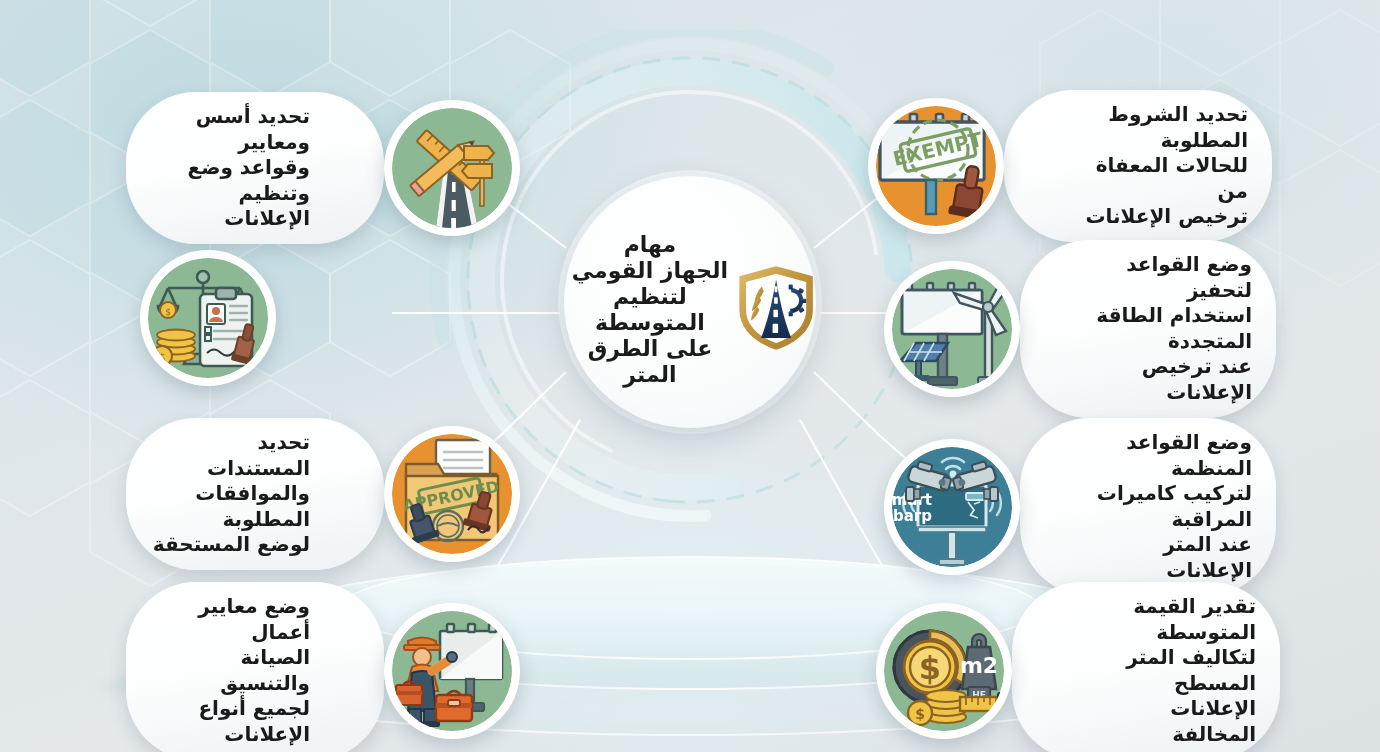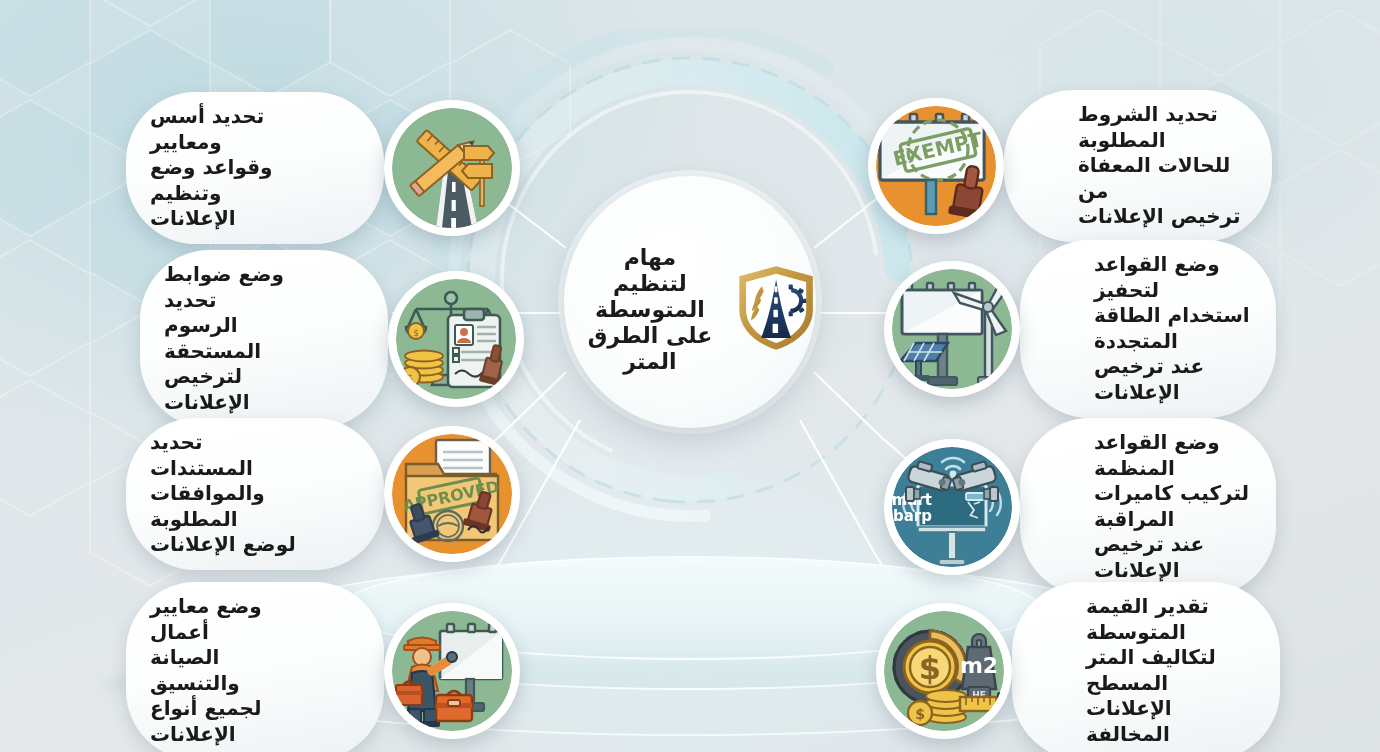--- a/index.html
+++ b/index.html
@@ -78,21 +78,21 @@
     box-shadow: 0 7px 18px rgba(70,95,110,.20);
     display: flex; align-items: center;
     padding: 12px 26px;
     min-height: 106px;
   }
   .item.left  .pill { padding-right: 74px; padding-left: 24px; }
   .item.right .pill { padding-left: 74px;  padding-right: 24px; }
 
   .pill-text {
     font-size: 20px; font-weight: 700; color: #1a1a1a;
-    line-height: 1.28; text-align: left; width: 100%;
+    line-height: 1.28; text-align: right; width: 100%;
     white-space: pre-line;
   }
 
   .icon-circle {
     position: relative;
     width: 136px; height: 136px; flex: 0 0 136px;
     border-radius: 50%;
     background: #ffffff;
     box-shadow: 0 7px 18px rgba(70,95,110,.25);
     display: flex; align-items: center; justify-content: center;
@@ -238,20 +238,21 @@
       <g fill="url(#navyg)">
         <rect x="63" y="24" width="5" height="6" rx="1"></rect>
         <rect x="75" y="29" width="6" height="5" rx="1" transform="rotate(30 78 31)"></rect>
         <rect x="78" y="41" width="6" height="5" rx="1"></rect>
         <rect x="75" y="52" width="6" height="5" rx="1" transform="rotate(-30 78 54)"></rect>
         <rect x="63" y="56" width="5" height="6" rx="1"></rect>
       </g>
     </svg>
     <div class="center-title">
       <span>مهام</span>
+      <span>الجهاز القومي</span>
       <span>لتنظيم المتوسطة</span>
       <span>على الطرق المتر</span>
     </div>
   </div>
 
   <div class="item left" id="item-l1">
     <div class="icon-circle">
       <div class="disc">
         <svg viewBox="0 0 120 120" aria-hidden="true">
           <circle cx="60" cy="60" r="60" fill="#8cb894"></circle>
@@ -349,25 +350,20 @@
             <path d="M59,95 q7,-7 14,0 q7,6 14,-2" stroke="#2f3d3a" stroke-width="2" fill="none"></path>
           </g>
           <g transform="rotate(14 96 90)">
             <rect x="88" y="80" width="16" height="20" rx="2" fill="#a0634a" stroke="#6b3f2a" stroke-width="2"></rect>
             <rect x="92" y="66" width="8" height="16" rx="3" fill="#8a5138" stroke="#6b3f2a" stroke-width="2"></rect>
             <rect x="86" y="98" width="20" height="7" rx="2" fill="#6b3f2a"></rect>
           </g>
         </svg>
       </div>
     </div>
-    <div class="pill">
-      <div class="pill-text">وضع ضوابط تحديد
-الرسوم المستحقة
-لترخيص الإعلانات</div>
-    </div>
   </div>
 
   <div class="item left" id="item-l3">
     <div class="icon-circle">
       <div class="disc">
         <svg viewBox="0 0 120 120" aria-hidden="true">
           <circle cx="60" cy="60" r="60" fill="#e8922f"></circle>
           <rect x="44" y="6" width="54" height="52" rx="2" fill="#fdfdfb" stroke="#6b6152" stroke-width="2.4"></rect>
           <g stroke="#b9c2c8" stroke-width="2.4" stroke-linecap="round">
             <line x1="52" y1="18" x2="90" y2="18"></line>
@@ -396,21 +392,21 @@
             <rect x="83" y="58" width="10" height="16" rx="3" fill="#8c4734" stroke="#6b3425" stroke-width="2.2"></rect>
             <rect x="74" y="88" width="28" height="7" rx="2" fill="#6b3425"></rect>
           </g>
           <path d="M76,96 q6,-8 11,0 q4,6 10,-3" stroke="#2f2f2f" stroke-width="2.2" fill="none"></path>
         </svg>
       </div>
     </div>
     <div class="pill">
       <div class="pill-text">تحديد المستندات
 والموافقات المطلوبة
-لوضع الإعلانات</div>
+لوضع المستحقة</div>
     </div>
   </div>
 
   <div class="item left" id="item-l4">
     <div class="icon-circle">
       <div class="disc">
         <svg viewBox="0 0 120 120" aria-hidden="true">
           <circle cx="60" cy="60" r="60" fill="#8cb894"></circle>
           <g stroke="#3e5a55" stroke-width="2.6" fill="#e8eeeb">
             <rect x="48" y="20" width="62" height="48" rx="2"></rect>
@@ -590,21 +586,21 @@
               <circle cx="70" cy="32" r="3.4" fill="#5e7780"></circle>
               <rect x="84" y="18" width="14" height="7" rx="2" fill="#aebdc3" stroke="#3c4f57" stroke-width="2"></rect>
             </g>
           </g>
         </svg>
       </div>
     </div>
     <div class="pill">
       <div class="pill-text">وضع القواعد المنظمة
 لتركيب كاميرات المراقبة
-عند ترخيص الإعلانات</div>
+عند المتر الإعلانات</div>
     </div>
   </div>
 
   <div class="item right" id="item-r4">
     <div class="icon-circle">
       <div class="disc">
         <svg viewBox="0 0 120 120" aria-hidden="true">
           <circle cx="60" cy="60" r="60" fill="#8cb894"></circle>
           <g>
             <circle cx="46" cy="56" r="36" fill="#4a545c" stroke="#2f3940" stroke-width="3"></circle>

